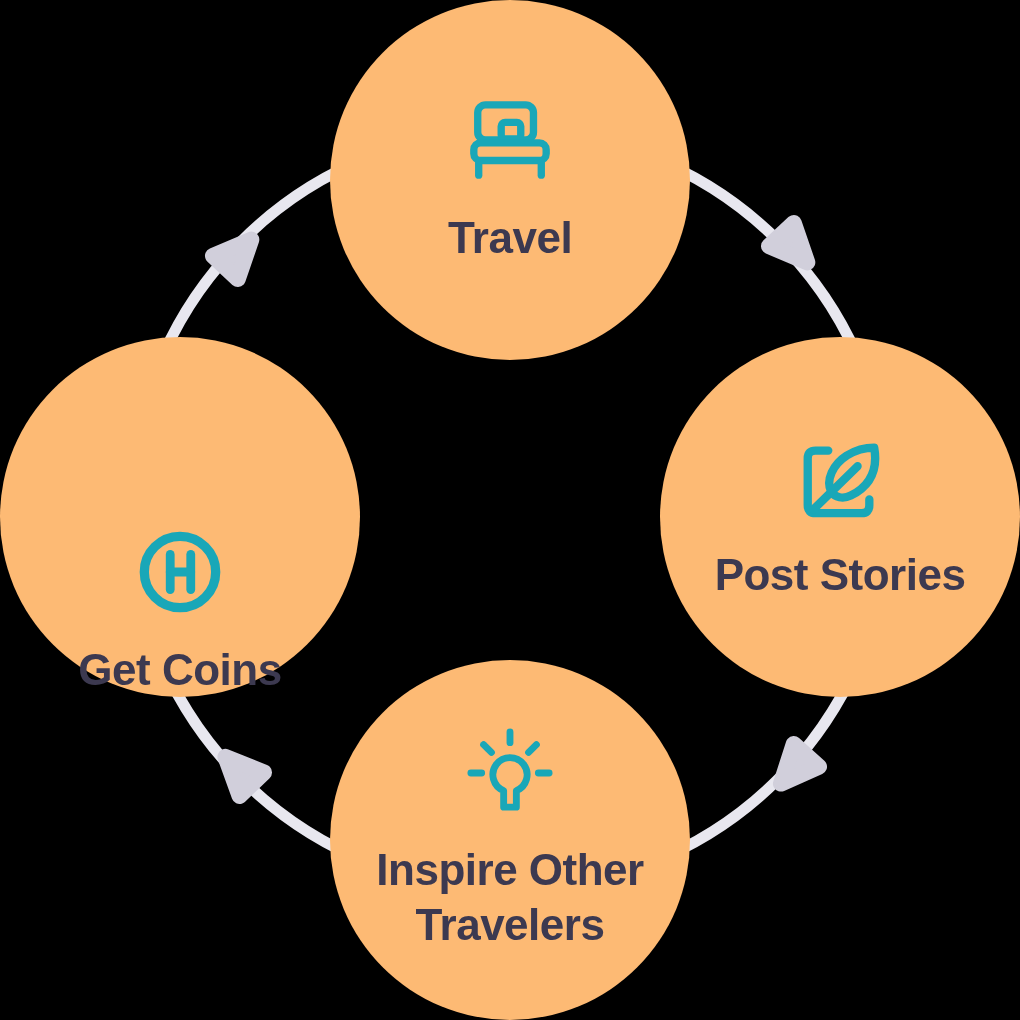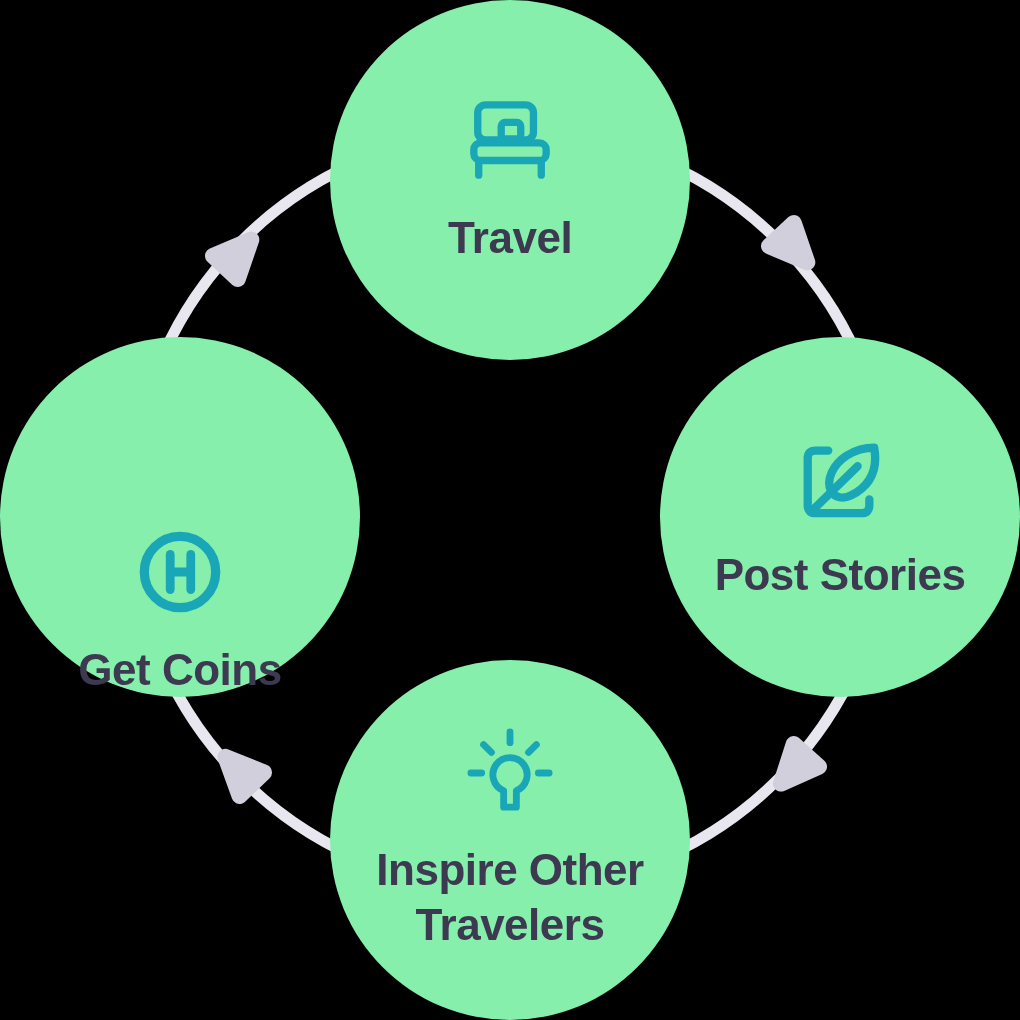--- a/index.html
+++ b/index.html
@@ -3,21 +3,21 @@
 <meta charset="utf-8">
 <style>
   html,body{margin:0;padding:0;background:#000;}
   .stage{
     position:relative;width:1020px;height:1020px;background:#000;overflow:hidden;
     font-family:"Liberation Sans",sans-serif;
   }
   .ring-svg{position:absolute;left:0;top:0;width:1020px;height:1020px;}
   .node{
     position:absolute;width:360px;height:360px;border-radius:50%;
-    background:#86efac;
+    background:#fdba74;
     display:flex;flex-direction:column;align-items:center;justify-content:center;
     gap:26px;
   }
   .node-top{left:330px;top:0;}
   .node-right{left:660px;top:337px;}
   .node-bottom{left:330px;top:660px;}
   .node-left{left:0;top:337px;justify-content:flex-end;}
   .icon{width:88px;height:88px;flex:0 0 auto;}
   .label{
     text-align:center;color:#3C3950;font-weight:700;font-size:44px;

